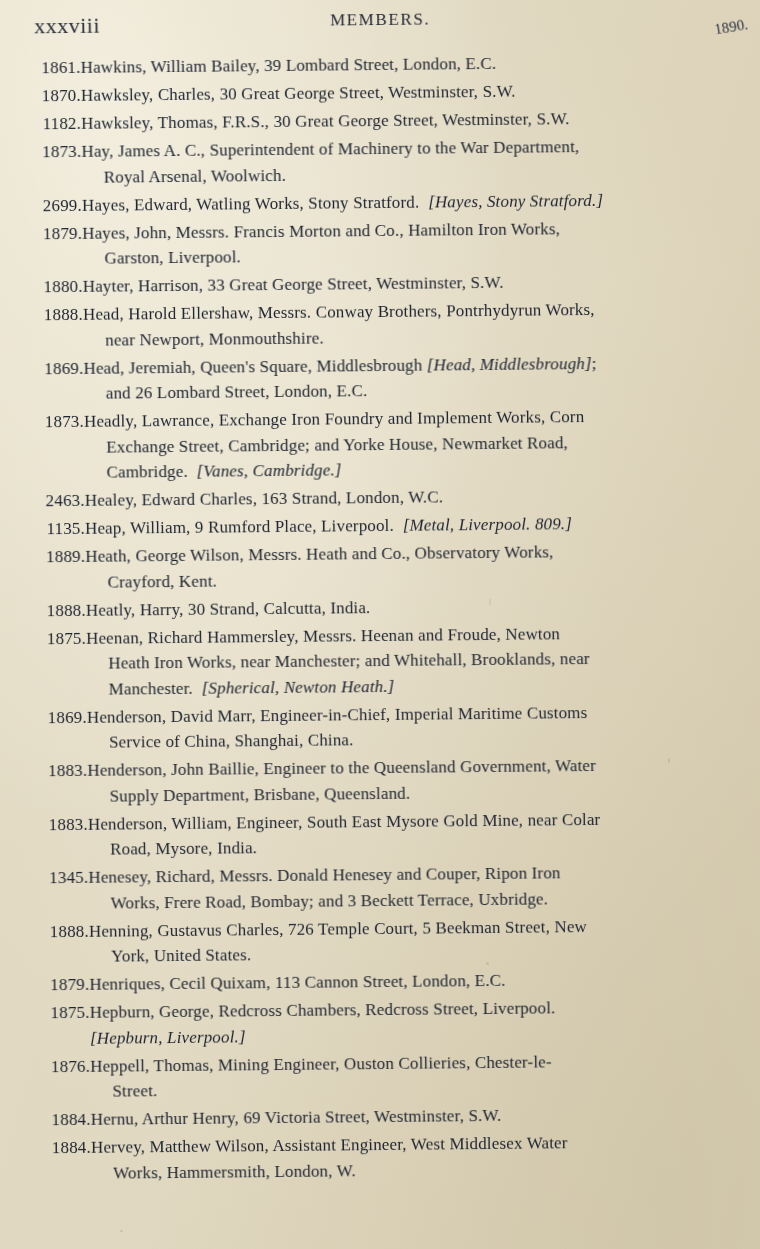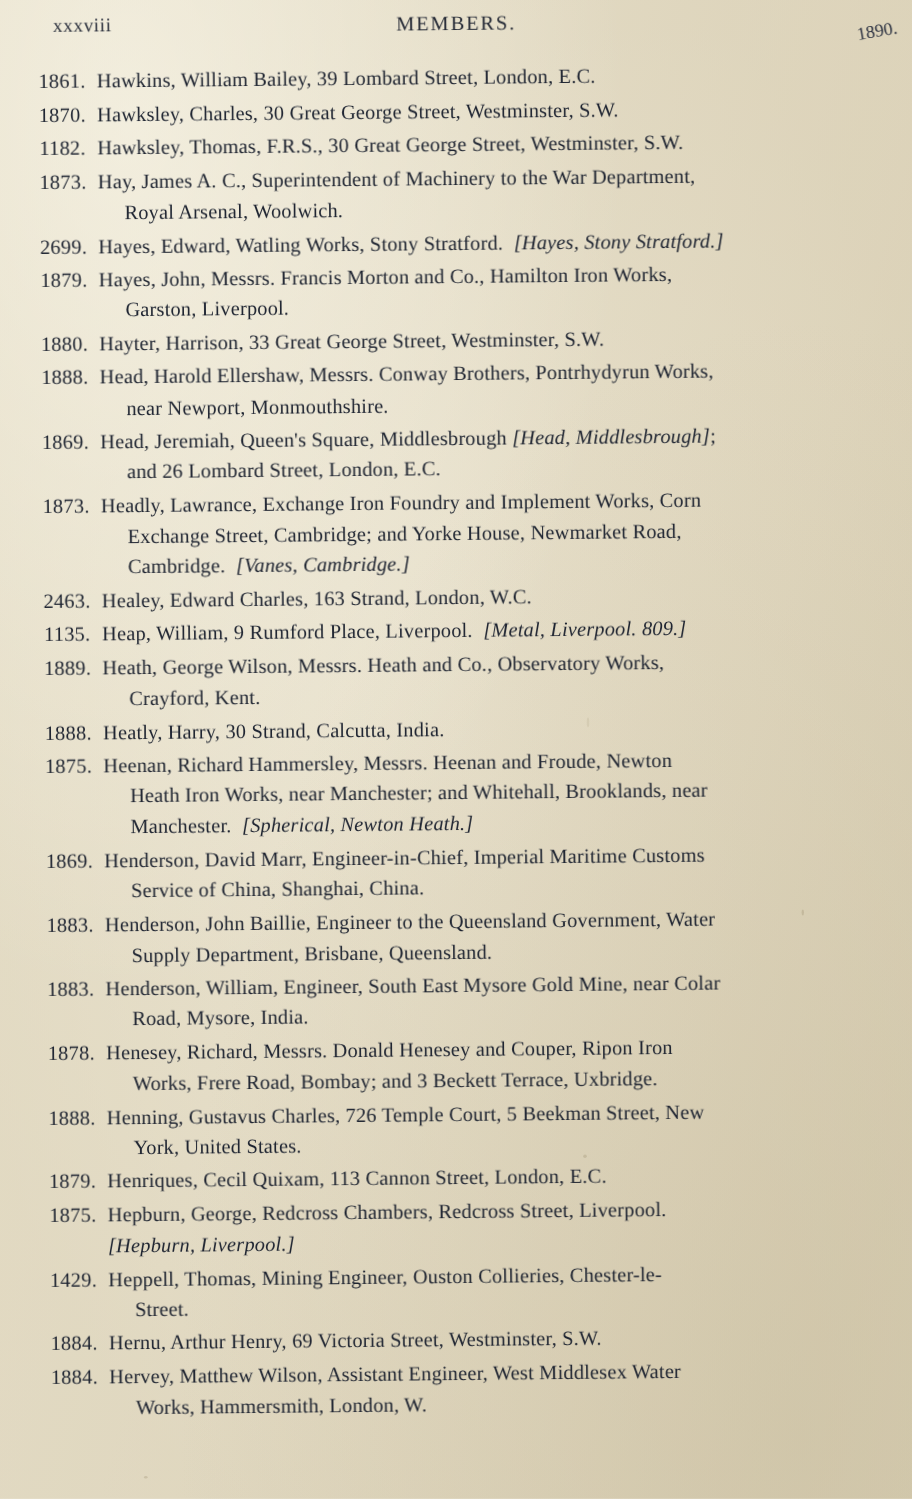--- a/index.html
+++ b/index.html
@@ -37,23 +37,23 @@
     inset: 0;
     padding: 0;
   }
   
   .header {
     position: relative;
     height: 46px;
   }
   .folio {
     position: absolute;
-    left: 44px;
+    left: 34px;
     top: 10px;
-    font-size: 16px;
+    font-size: 22px;
     letter-spacing: 0.5px;
     color: #2a2f3c;
     font-family: "Liberation Serif", serif;
   }
   .running-head {
     position: absolute;
     left: 0;
     right: 0;
     top: 10px;
     text-align: center;
@@ -81,21 +81,21 @@
   .entry {
     display: flex;
     align-items: flex-start;
     margin-bottom: 2.5px;
   }
   .year {
     width: 58px;
     flex: 0 0 58px;
     font-size: 17px;
     line-height: 25.5px;
-    text-align: center;
+    text-align: right;
     letter-spacing: 0.2px;
     white-space: nowrap;
   }
   .body-text {
     flex: 1 1 auto;
     font-size: 17px;
     line-height: 25.5px;
     text-align: justify;
     text-justify: inter-word;
     letter-spacing: 0.15px;
@@ -278,21 +278,21 @@
 
     <div class="entry">
       <div class="year">1883.</div>
       <div class="body-text">
         <div>Henderson, William, Engineer, South East Mysore Gold Mine, near Colar</div>
         <div class="cont">Road, Mysore, India.</div>
       </div>
     </div>
 
     <div class="entry">
-      <div class="year">1878.</div>
+      <div class="year">1345.</div>
       <div class="body-text">
         <div>Henesey, Richard, Messrs. Donald Henesey and Couper, Ripon Iron</div>
         <div class="cont">Works, Frere Road, Bombay; and 3 Beckett Terrace, Uxbridge.</div>
       </div>
     </div>
 
     <div class="entry">
       <div class="year">1888.</div>
       <div class="body-text">
         <div>Henning, Gustavus Charles, 726 Temple Court, 5 Beekman Street, New</div>
@@ -311,21 +311,21 @@
       <div class="year">1875.</div>
       <div class="body-text">
         <div>Hepburn, George, Redcross Chambers, Redcross Street, Liverpool.</div>
         <div>
           <span class="ital">[Hepburn, Liverpool.]</span>
         </div>
       </div>
     </div>
 
     <div class="entry">
-      <div class="year">1429.</div>
+      <div class="year">1876.</div>
       <div class="body-text">
         <div>Heppell, Thomas, Mining Engineer, Ouston Collieries, Chester-le-</div>
         <div class="cont">Street.</div>
       </div>
     </div>
 
     <div class="entry">
       <div class="year">1884.</div>
       <div class="body-text">
         <div>Hernu, Arthur Henry, 69 Victoria Street, Westminster, S.W.</div>

